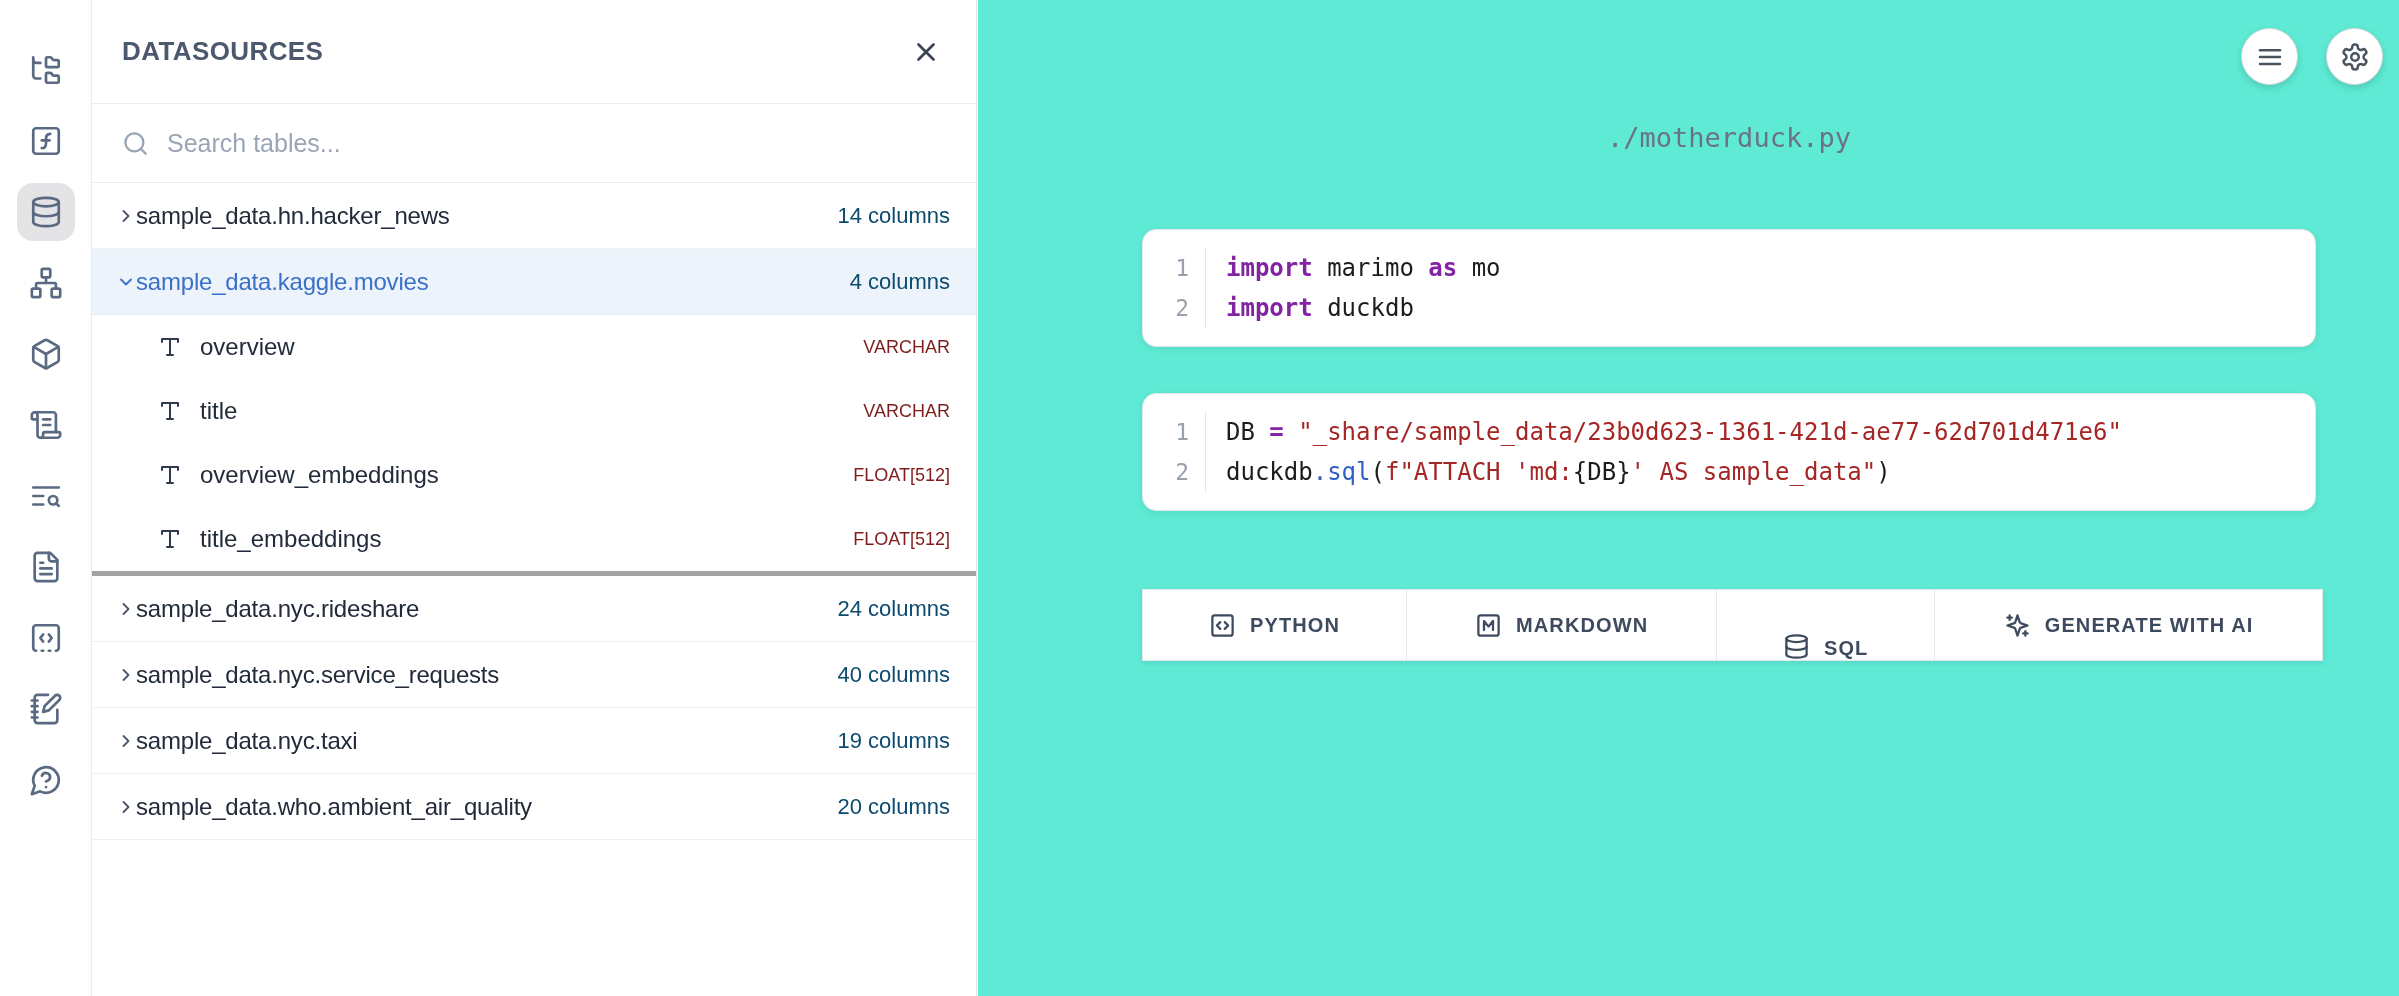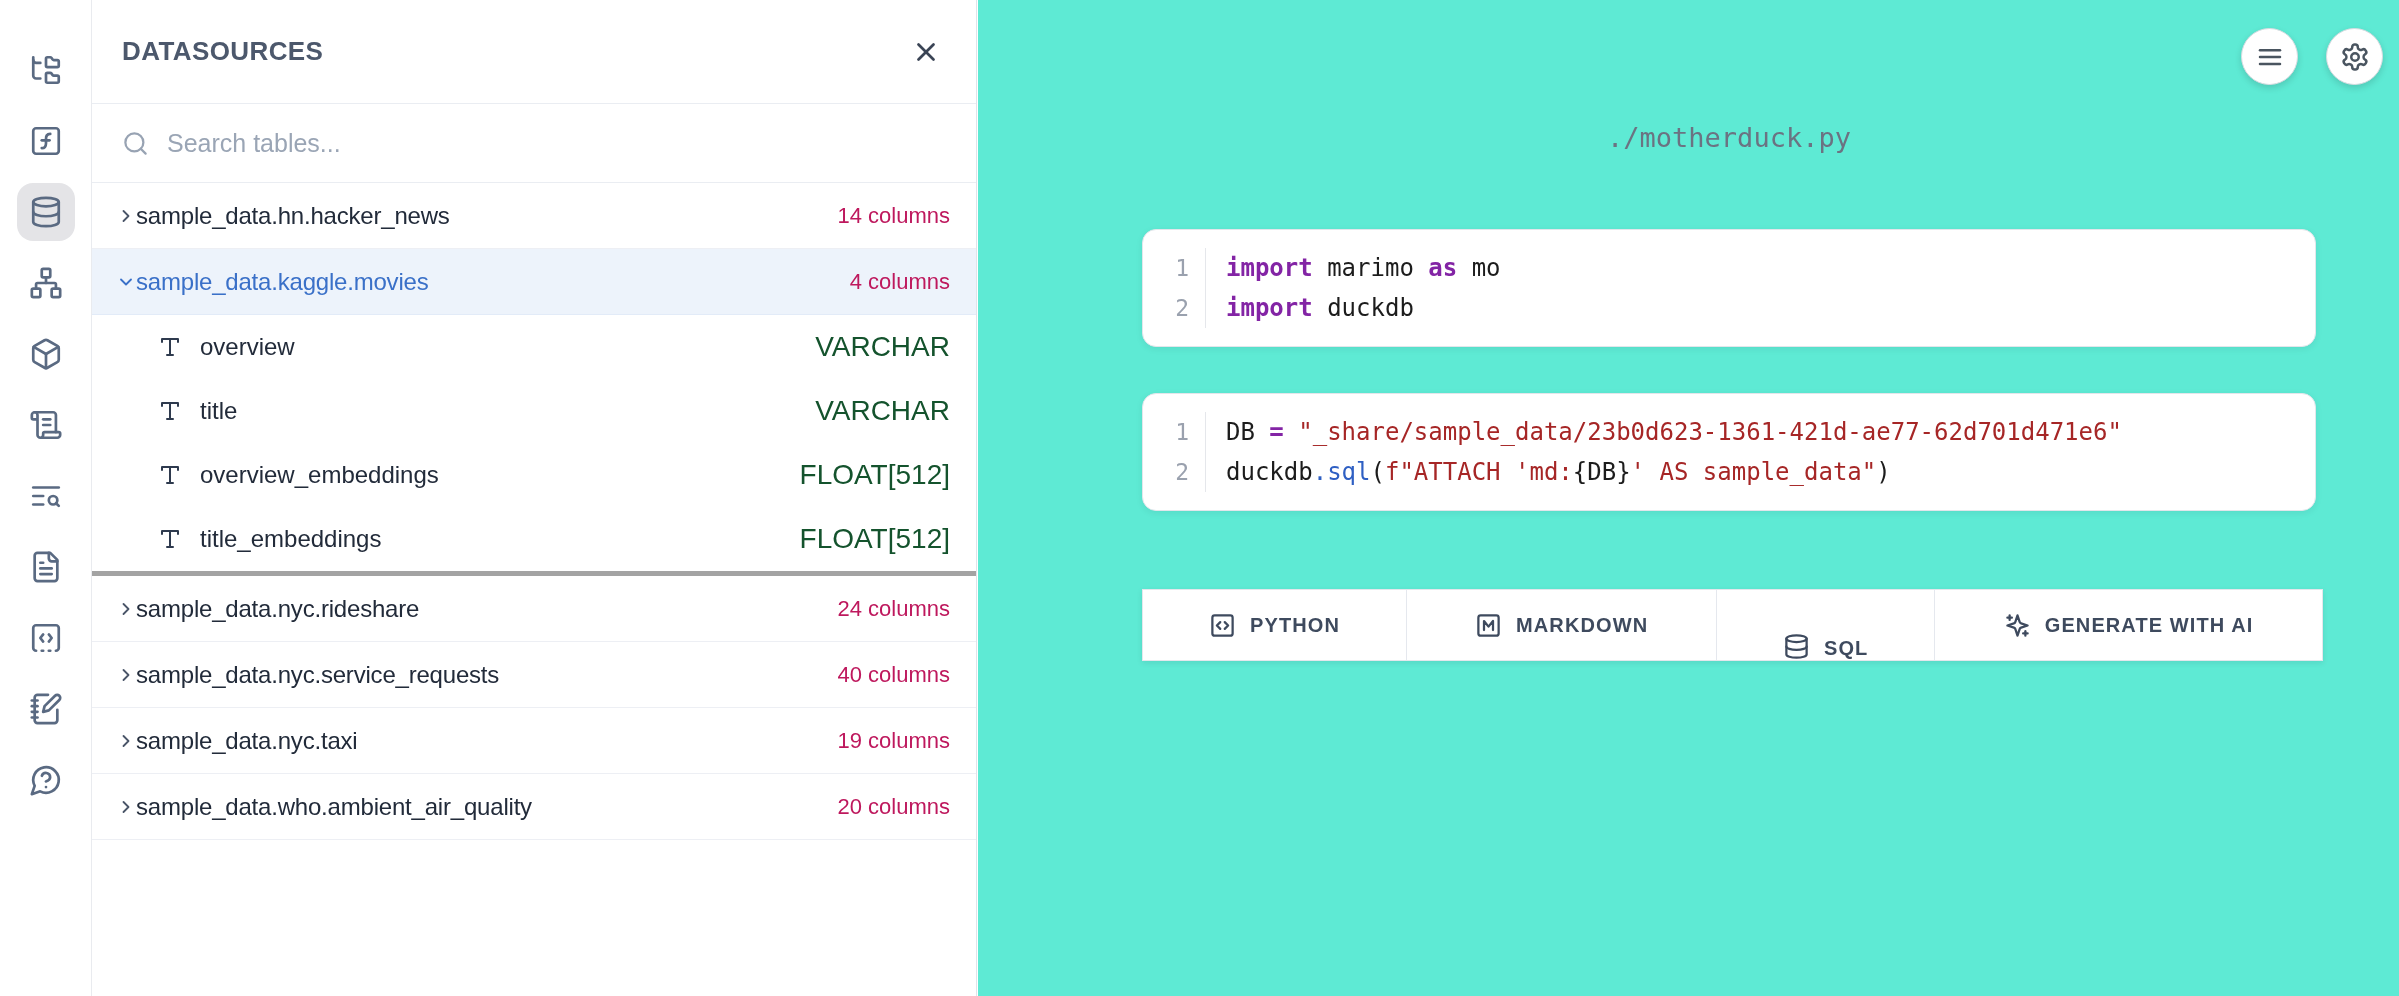--- a/index.html
+++ b/index.html
@@ -29,29 +29,29 @@
   .search-row input { border: none; outline: none; flex: 1; font-size: 25px;
     color: #313c4e; font-family: inherit; background: transparent; }
   .search-row input::placeholder { color: #9aa5b5; }
 
   .table-list { }
   .table-row { height: 66px; display: flex; align-items: center; 
     padding: 0 26px 0 24px; border-bottom: 1px solid #edeff4; cursor: pointer; }
   .table-row .chev { display: flex; align-items: center; color: #4a5568; }
   .table-row .tname { flex: 1; font-size: 24px; color: #222b3a; letter-spacing: -0.2px;
     white-space: nowrap; overflow: hidden; }
-  .table-row .tmeta { font-size: 22px; color: #be185d; }
+  .table-row .tmeta { font-size: 22px; color: #0c4a6e; }
   .table-row.selected { background: #edf3fb; border-bottom: 1px solid #e2ebf8; }
   .table-row.selected .tname, .table-row.selected .chev { color: #3a70c8; }
   .col-group { border-bottom: 5px solid #a3a3a3; }
   .col-row { height: 64px; display: flex; align-items: center; gap: 18px;
     padding: 0 26px 0 66px; cursor: pointer; }
   .col-row .ticon { color: #2e3a4e; display: flex; align-items: center; }
   .col-row .cname { flex: 1; font-size: 24px; color: #222b3a; }
-  .col-row .ctype { font-size: 28px; color: #14532d; }
+  .col-row .ctype { font-size: 18px; color: #7f1d1d; }
 
   
   .main { position: absolute; left: 978px; top: 0; right: 0; bottom: 0; background: #5eead4; }
   .top-actions { position: absolute; top: 28px; right: 16px; display: flex; gap: 28px; }
   .circle-btn { width: 57px; height: 57px; border-radius: 50%; background: #fff;
     border: 1px solid #d9dce1; box-shadow: 0 3px 7px rgba(0,0,0,0.14);
     display: flex; align-items: center; justify-content: center; color: #4a5560; cursor: pointer; }
 
   .content { position: absolute; left: 164px; top: 0; width: 1174px; }
   .filename { margin-top: 122px; text-align: center; font-family: "DejaVu Sans Mono", monospace;

